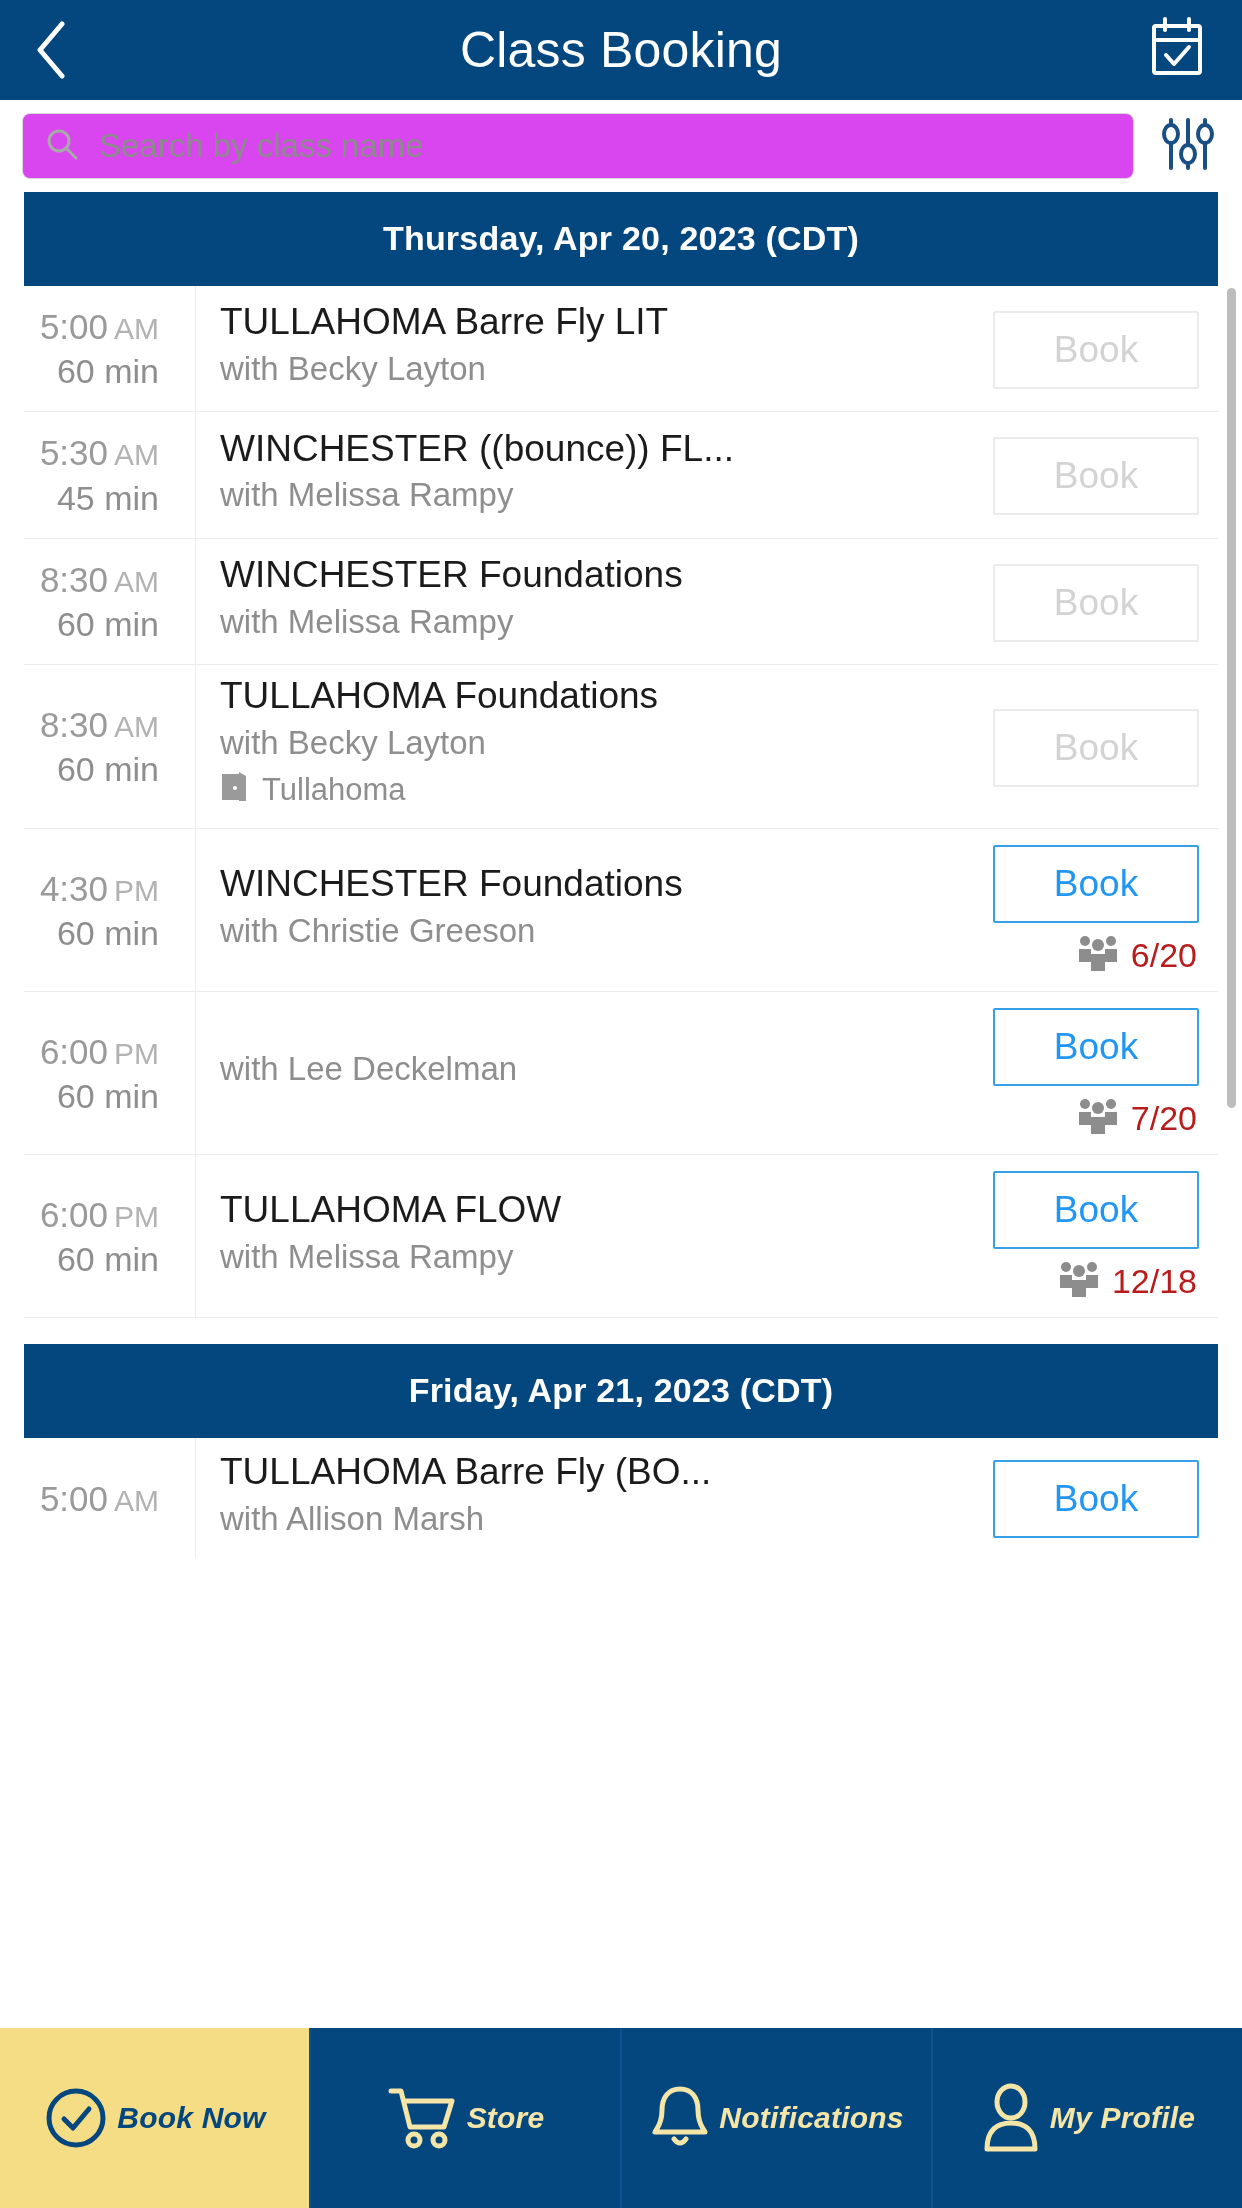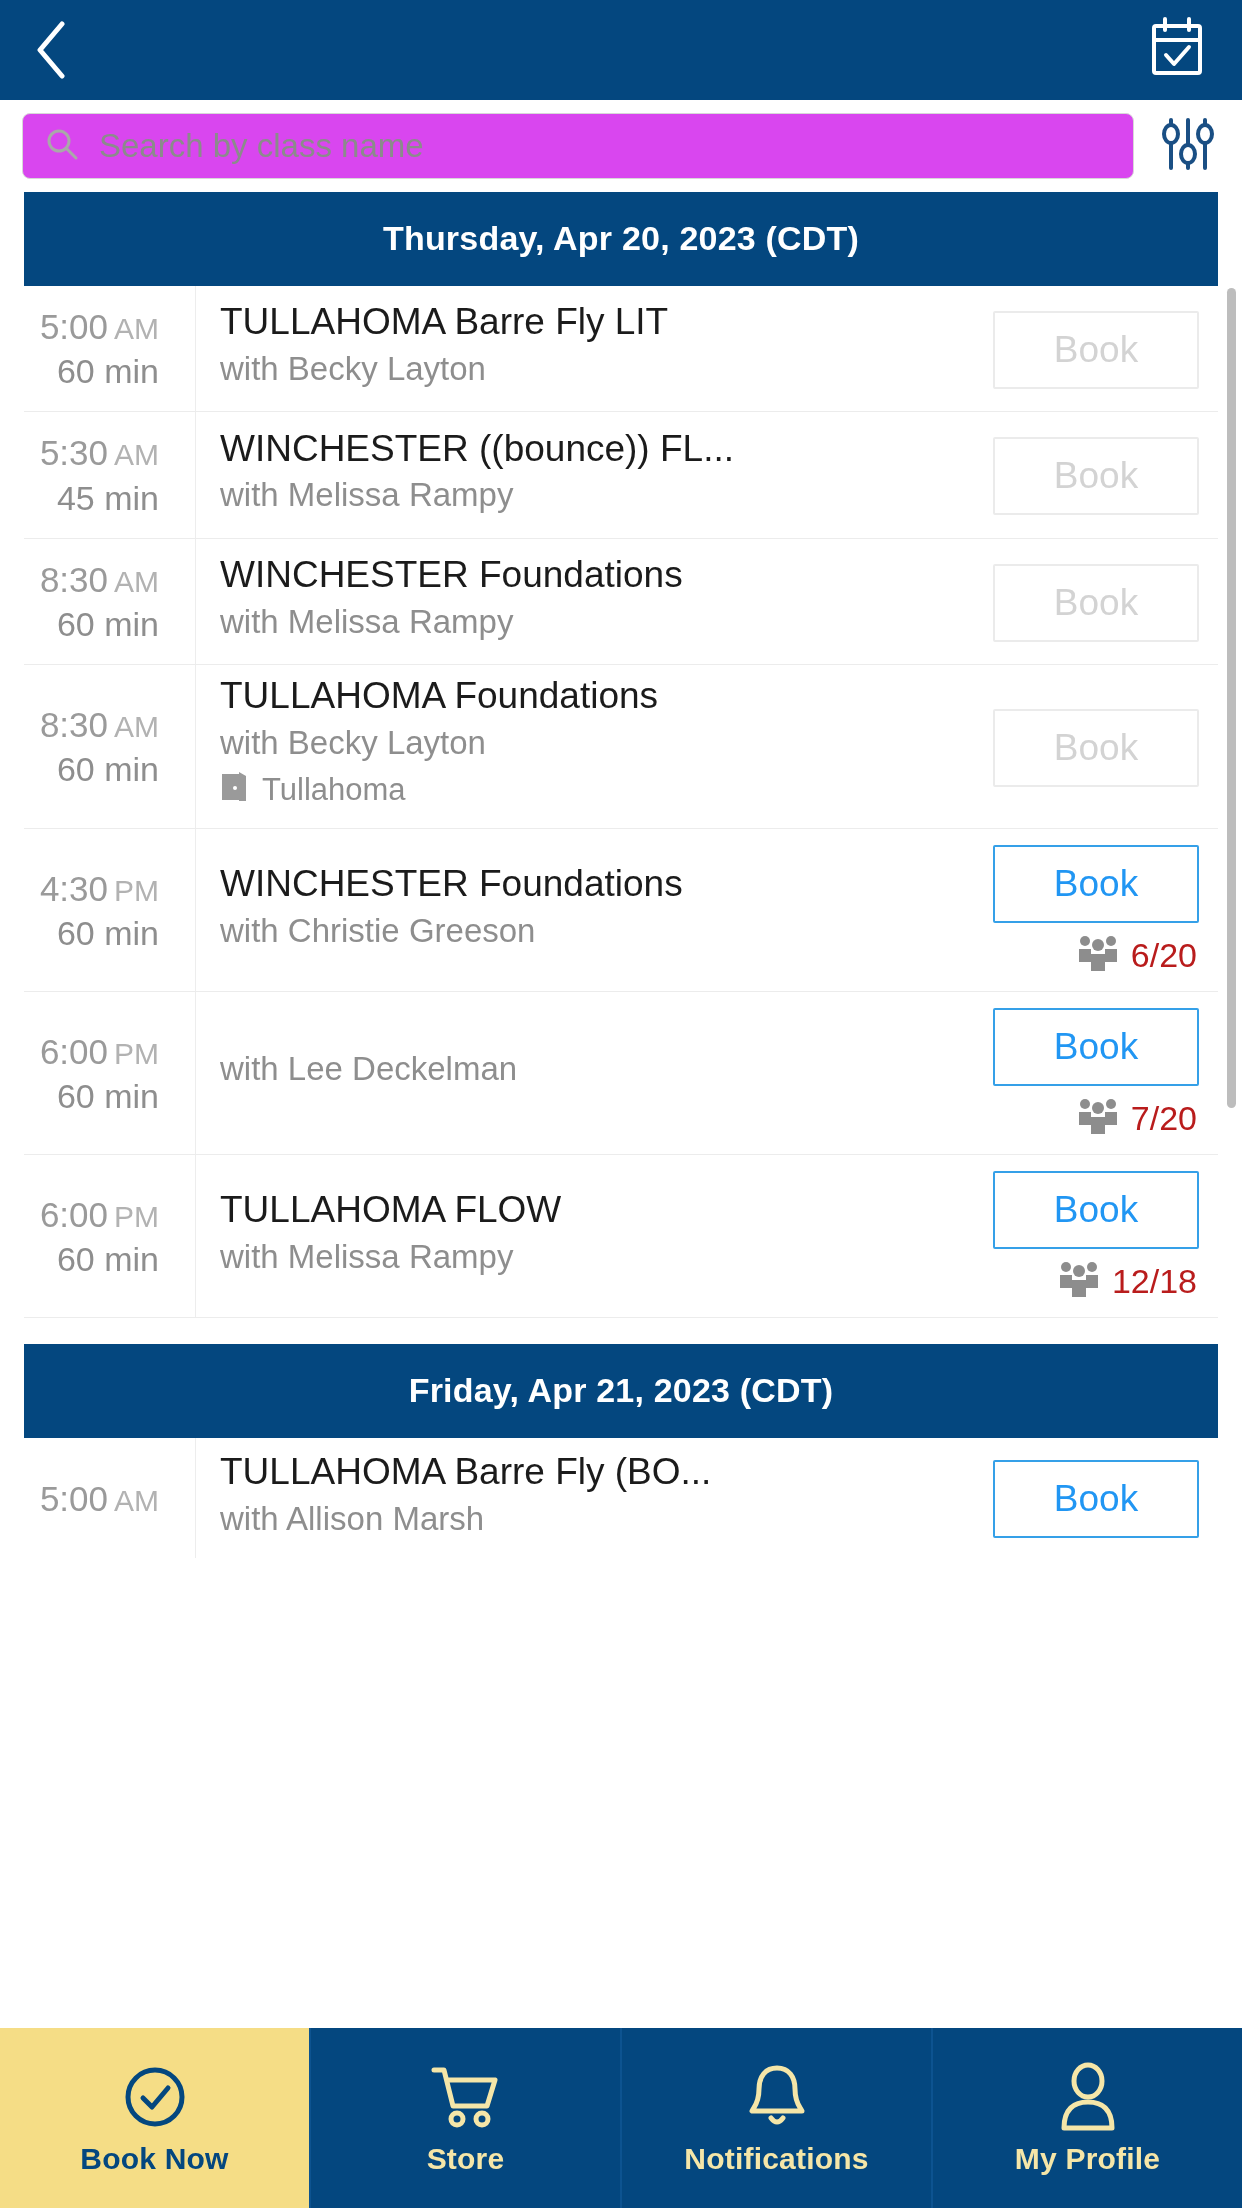--- a/index.html
+++ b/index.html
@@ -241,26 +241,26 @@
   .bottom-nav {
     position: absolute;
     left: 0; right: 0; bottom: 0;
     height: 180px;
     display: flex;
     background: #04477f;
   }
   .nav-item {
     flex: 1;
     display: flex;
-    flex-direction: column;
     align-items: center;
     justify-content: center;
     gap: 8px;
     cursor: pointer;
     border-right: 2px solid #0d5390;
+    font-style: italic;
   }
   .nav-item:last-child { border-right: none; }
   .nav-item.active { background: #f5dd86; }
   .nav-label {
     font-size: 30px;
     font-weight: 700;
     color: #f5e6a8;
     letter-spacing: .2px;
   }
   .nav-item.active .nav-label { color: #04477f; }
@@ -272,20 +272,21 @@
 <div class="phone">
 
   <div class="app-header">
     <div class="back-chevron">
       <span>
         <svg width="34" height="58" viewBox="0 0 34 58" fill="none">
           <path d="M28 3 L6 29 L28 55" stroke="#ffffff" stroke-width="5" stroke-linecap="round" stroke-linejoin="round" fill="none"></path>
         </svg>
       </span>
     </div>
+    <div class="app-title">Class Booking</div>
     <div class="header-cal">
       <span>
         <svg width="56" height="62" viewBox="0 0 56 62" fill="none">
           <rect x="5" y="9" width="46" height="47" rx="2" stroke="#ffffff" stroke-width="4"></rect>
           <line x1="5" y1="23" x2="51" y2="23" stroke="#ffffff" stroke-width="4"></line>
           <line x1="16" y1="2" x2="16" y2="13" stroke="#ffffff" stroke-width="4" stroke-linecap="round"></line>
           <line x1="40" y1="2" x2="40" y2="13" stroke="#ffffff" stroke-width="4" stroke-linecap="round"></line>
           <path d="M17 38 L25 47 L40 30" stroke="#ffffff" stroke-width="4" fill="none" stroke-linecap="round" stroke-linejoin="round"></path>
         </svg>
       </span>

